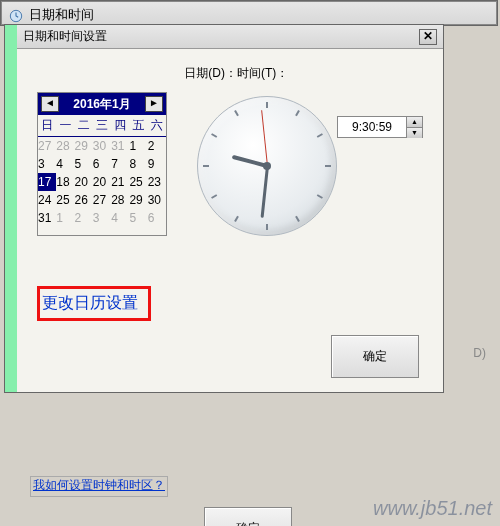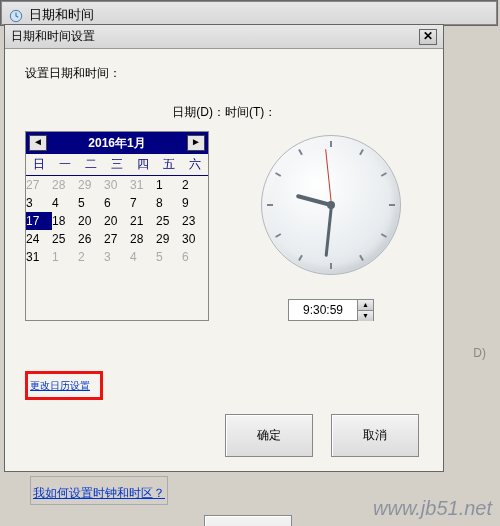--- a/index.html
+++ b/index.html
@@ -1,58 +1,58 @@
 <!DOCTYPE html>
 <html><head>
 <meta charset="utf-8">
 <style>
 * { box-sizing: border-box; margin: 0; padding: 0; }
 body { font-family: "Microsoft YaHei", Tahoma, sans-serif; font-size: 12px; background: #d4d0c8; width: 500px; height: 526px; position: relative; overflow: hidden; }
 .titlebar { background: linear-gradient(#e6e6e6, #d8d8d8); border: 1px solid #888; height: 24px; display: flex; align-items: flex-end; padding: 0 6px; font-size: 13px; }
 .titlebar .icon { width: 16px; height: 16px; margin-right: 5px; display: inline-flex; align-items: center; justify-content: center; }
 .titlebar .icon svg { width: 14px; height: 14px; }
 .outer-window { position: absolute; left: 0; top: 0; width: 498px; border: 1px solid #666; }
-.inner-window { position: absolute; left: 4px; top: 24px; width: 440px; border: 1px solid #666; background: #86efac; }
+.inner-window { position: absolute; left: 4px; top: 24px; width: 440px; border: 1px solid #666; background: #86efac; padding-left: 12px; }
 .inner-titlebar { background: linear-gradient(#e8e8e8, #d6d6d6); border-bottom: 1px solid #999; height: 24px; display: flex; align-items: center; padding: 0 6px; }
 .inner-titlebar .spacer { flex: 1; }
 .close-btn { width: 18px; height: 16px; border: 1px solid #666; background: linear-gradient(#e8e8e8,#ccc); font-family: Arial; font-size: 12px; font-weight: bold; line-height: 12px; text-align: center; cursor: pointer; }
 .dialog-body { background: #f4f3ee; padding: 16px 20px 14px 20px; }
 .heading { margin-bottom: 22px; font-size: 12px; }
 .row-labels { display: flex; margin-bottom: 10px; text-align: right; }
 .row-labels > div:first-child { width: 200px; }
 .content-row { display: flex; gap: 30px; }
 .calendar { width: 184px; border: 1px solid #888; }
 .cal-header { background: #000080; color: #fff; height: 22px; display: flex; align-items: center; justify-content: space-between; padding: 0 3px; }
 .cal-nav { width: 18px; height: 16px; background: #e6e6e6; border: 1px solid #444; text-align: center; line-height: 12px; font-size: 10px; color: #000; cursor: pointer; }
 .cal-title { font-weight: bold; font-size: 12px; }
 .cal-grid { width: 100%; border-collapse: collapse; }
 .cal-grid th { color: #000080; font-weight: normal; font-size: 12px; padding: 2px 0; border-bottom: 1px solid #000080; }
 .cal-grid td { font-size: 12px; padding: 2px 0; width: 14.28%; cursor: pointer; }
 .cal-grid td.other { color: #aaa; }
 .cal-grid td.selected { background: #000080; color: #fff; margin-left: 43px; }
-.clock-area { flex: 1; display: flex; flex-direction: column; align-items: center; }
+.clock-area { flex: 1; display: flex; flex-direction: row; align-items: flex-start; }
 .clock { width: 140px; height: 140px; border-radius: 50%; background: radial-gradient(circle at 40% 35%, #fff, #e8ecef 60%, #c8d0d6); border: 1px solid #b0b8c0; position: relative; box-shadow: inset 2px 2px 8px rgba(255,255,255,.8), inset -2px -2px 8px rgba(0,0,0,.15); margin-top: 4px; }
 .tick { position: absolute; left: 50%; top: 50%; width: 2px; height: 6px; background: #7a8490; transform-origin: 1px 64px; }
 .hand { position: absolute; left: 50%; top: 50%; transform-origin: 50% 100%; background: #5a6570; }
 .hand.hour { width: 4px; height: 36px; margin-left: -2px; margin-top: -36px; transform: rotate(285deg); border-radius: 2px; }
 .hand.minute { width: 3px; height: 52px; margin-left: -1.5px; margin-top: -52px; transform: rotate(186deg); border-radius: 2px; }
 .hand.second { width: 1px; height: 56px; margin-left: -0.5px; margin-top: -56px; background: #c0392b; transform: rotate(354deg); }
 .center-dot { position: absolute; left: 50%; top: 50%; width: 8px; height: 8px; margin: -4px 0 0 -4px; background: #5a6570; border-radius: 50%; }
 .time-spinner { margin-top: 24px; display: flex; border: 1px solid #888; height: 22px; }
 .time-spinner input { border: none; width: 68px; text-align: center; font-size: 12px; padding: 0 4px; outline: none; }
 .spin-btns { width: 16px; display: flex; flex-direction: column; border-left: 1px solid #888; }
 .spin-btns div { flex: 1; background: linear-gradient(#eee,#ccc); font-size: 7px; text-align: center; line-height: 10px; border-bottom: 1px solid #888; cursor: pointer; }
 .spin-btns div:last-child { border-bottom: none; }
 .link-row { margin-top: 50px; }
 .link-box { border: 3px solid #e11; display: inline-block; padding: 4px 10px 4px 2px; }
-.link { color: #0033cc; text-decoration: underline; cursor: pointer; font-size: 10px; }
+.link { color: #0033cc; cursor: pointer; font-size: 16px; }
 .button-row { display: flex; justify-content: flex-end; gap: 18px; margin-top: 14px; padding-right: 4px; }
 .win-btn { width: 88px; height: 43px; border: 1px solid #888; background: linear-gradient(#f4f4f4, #dcdcdc); font-size: 12px; cursor: pointer; box-shadow: 1px 1px 0 #fff inset; }
 .lower-area { position: absolute; left: 8px; top: 476px; width: 480px; }
-.faq-link { border: 1px solid #aaa; display: inline-block; padding: 8px 2px 2px 2px; margin-left: 22px; }
+.faq-link { border: 1px solid #aaa; display: inline-block; padding: 0 2px 2px 2px; margin-left: 22px; }
 .faq-link a { color: #0033cc; text-decoration: underline; font-size: 12px; }
 .watermark { position: absolute; right: 8px; bottom: 6px; color: rgba(0,30,80,.35); font-size: 20px; font-style: italic; }
 .dim-label { position: absolute; color: #888; font-size: 12px; }
 </style>
 </head>
 <body>
 
 <div class="outer-window">
   <div class="titlebar">
     <span class="icon">
@@ -70,21 +70,20 @@
     <span class="icon"><svg viewBox="0 0 16 16">
           <circle cx="8" cy="8" r="6.5" fill="#cfe3f5" stroke="#3a6ea5"></circle>
           <path d="M8 4v4l2.5 1.5" stroke="#3a6ea5" stroke-width="1.2" fill="none"></path>
         </svg></span>
     <span>日期和时间设置</span>
     <span class="spacer"></span>
     <div class="close-btn">✕</div>
   </div>
 
   <div class="dialog-body">
-    <div class="heading">设置日期和时间：</div>
 
     <div class="row-labels">
       <div>日期(D)：</div>
       <div>时间(T)：</div>
     </div>
 
     <div class="content-row">
       <div class="calendar">
         <div class="cal-header">
           <div class="cal-nav">◄</div>
@@ -185,21 +184,20 @@
     </div>
 
     <div class="link-row">
       <span class="link-box">
         <a class="link">更改日历设置</a>
       </span>
     </div>
 
     <div class="button-row">
       <button class="win-btn">确定</button>
-      <button class="win-btn">取消</button>
     </div>
   </div>
 </div>
 
 <div class="dim-label" style="right:14px; top:346px;">D)</div>
 
 <div class="lower-area">
   <div class="faq-link">
     <a>我如何设置时钟和时区？</a>
   </div>

